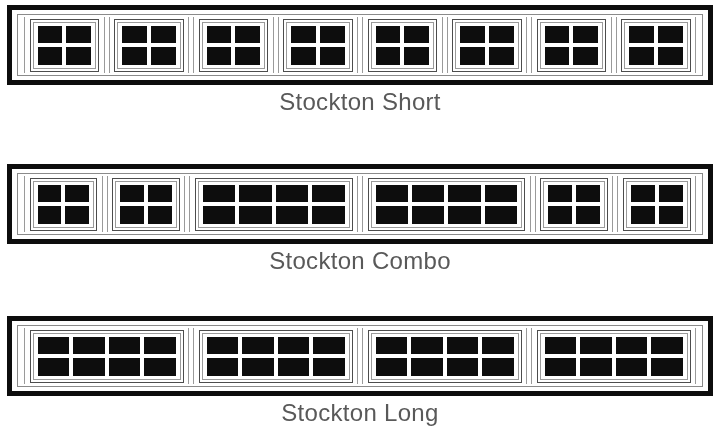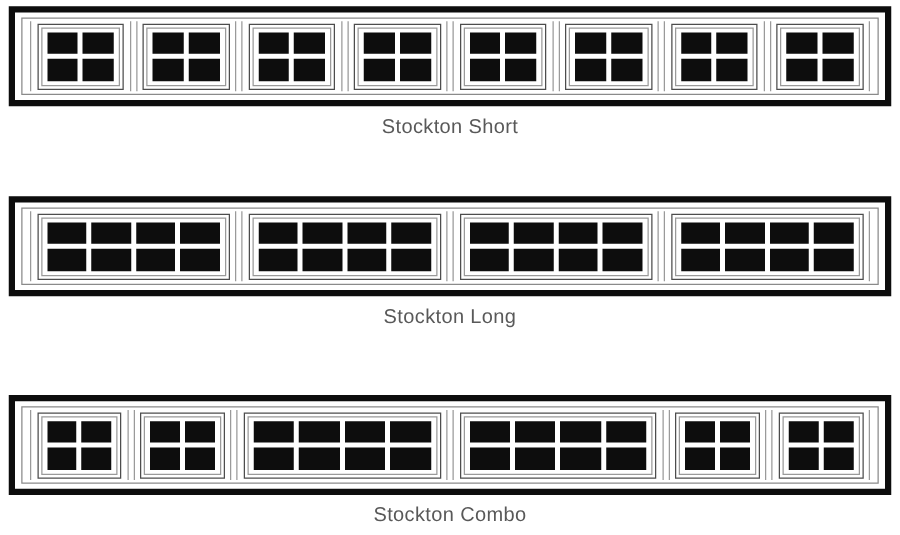--- a/index.html
+++ b/index.html
@@ -80,21 +80,21 @@
   }
   .glass.cols-2 { grid-template-columns: repeat(2, 1fr); }
   .glass.cols-4 { grid-template-columns: repeat(4, 1fr); }
   .pane { background: var(--glass, #0d0d0d); }
 
   .door-label {
     margin-top: 5px;
     height: 23px;
     line-height: 23px;
     text-align: center;
-    font-size: 16px;
+    font-size: 24px;
     letter-spacing: 0.3px;
     color: var(--label-text, #595959);
   }
 </style>
 </head>
 <body>
 
 <div class="wrap">
 
   <div class="door-block mt1">
@@ -196,20 +196,110 @@
                   </div>
                 </div>
               </div>
             </div>
           </div>
       </div>
     </div>
     <div class="door-label">Stockton Short</div>
   </div>
 
+  <div class="door-block mt3">
+    <div class="door">
+      <div class="door-inner">
+        <div class="sections">
+            <div class="section short">
+              <div class="window">
+                <div class="win-inner">
+                  <div class="glass cols-2">
+                    <div class="pane"></div>
+                    <div class="pane"></div>
+                    <div class="pane"></div>
+                    <div class="pane"></div>
+                  </div>
+                </div>
+              </div>
+            </div>
+            <div class="section short">
+              <div class="window">
+                <div class="win-inner">
+                  <div class="glass cols-2">
+                    <div class="pane"></div>
+                    <div class="pane"></div>
+                    <div class="pane"></div>
+                    <div class="pane"></div>
+                  </div>
+                </div>
+              </div>
+            </div>
+            <div class="section long">
+              <div class="window">
+                <div class="win-inner">
+                  <div class="glass cols-4">
+                    <div class="pane"></div>
+                    <div class="pane"></div>
+                    <div class="pane"></div>
+                    <div class="pane"></div>
+                    <div class="pane"></div>
+                    <div class="pane"></div>
+                    <div class="pane"></div>
+                    <div class="pane"></div>
+                  </div>
+                </div>
+              </div>
+            </div>
+            <div class="section long">
+              <div class="window">
+                <div class="win-inner">
+                  <div class="glass cols-4">
+                    <div class="pane"></div>
+                    <div class="pane"></div>
+                    <div class="pane"></div>
+                    <div class="pane"></div>
+                    <div class="pane"></div>
+                    <div class="pane"></div>
+                    <div class="pane"></div>
+                    <div class="pane"></div>
+                  </div>
+                </div>
+              </div>
+            </div>
+            <div class="section short">
+              <div class="window">
+                <div class="win-inner">
+                  <div class="glass cols-2">
+                    <div class="pane"></div>
+                    <div class="pane"></div>
+                    <div class="pane"></div>
+                    <div class="pane"></div>
+                  </div>
+                </div>
+              </div>
+            </div>
+            <div class="section short">
+              <div class="window">
+                <div class="win-inner">
+                  <div class="glass cols-2">
+                    <div class="pane"></div>
+                    <div class="pane"></div>
+                    <div class="pane"></div>
+                    <div class="pane"></div>
+                  </div>
+                </div>
+              </div>
+            </div>
+          </div>
+      </div>
+    </div>
+    <div class="door-label">Stockton Combo</div>
+  </div>
+
   <div class="door-block mt2">
     <div class="door">
       <div class="door-inner">
         <div class="sections">
             <div class="section long">
               <div class="window">
                 <div class="win-inner">
                   <div class="glass cols-4">
                     <div class="pane"></div>
                     <div class="pane"></div>
@@ -269,103 +359,13 @@
                     <div class="pane"></div>
                   </div>
                 </div>
               </div>
             </div>
           </div>
       </div>
     </div>
     <div class="door-label">Stockton Long</div>
   </div>
-
-  <div class="door-block mt3">
-    <div class="door">
-      <div class="door-inner">
-        <div class="sections">
-            <div class="section short">
-              <div class="window">
-                <div class="win-inner">
-                  <div class="glass cols-2">
-                    <div class="pane"></div>
-                    <div class="pane"></div>
-                    <div class="pane"></div>
-                    <div class="pane"></div>
-                  </div>
-                </div>
-              </div>
-            </div>
-            <div class="section short">
-              <div class="window">
-                <div class="win-inner">
-                  <div class="glass cols-2">
-                    <div class="pane"></div>
-                    <div class="pane"></div>
-                    <div class="pane"></div>
-                    <div class="pane"></div>
-                  </div>
-                </div>
-              </div>
-            </div>
-            <div class="section long">
-              <div class="window">
-                <div class="win-inner">
-                  <div class="glass cols-4">
-                    <div class="pane"></div>
-                    <div class="pane"></div>
-                    <div class="pane"></div>
-                    <div class="pane"></div>
-                    <div class="pane"></div>
-                    <div class="pane"></div>
-                    <div class="pane"></div>
-                    <div class="pane"></div>
-                  </div>
-                </div>
-              </div>
-            </div>
-            <div class="section long">
-              <div class="window">
-                <div class="win-inner">
-                  <div class="glass cols-4">
-                    <div class="pane"></div>
-                    <div class="pane"></div>
-                    <div class="pane"></div>
-                    <div class="pane"></div>
-                    <div class="pane"></div>
-                    <div class="pane"></div>
-                    <div class="pane"></div>
-                    <div class="pane"></div>
-                  </div>
-                </div>
-              </div>
-            </div>
-            <div class="section short">
-              <div class="window">
-                <div class="win-inner">
-                  <div class="glass cols-2">
-                    <div class="pane"></div>
-                    <div class="pane"></div>
-                    <div class="pane"></div>
-                    <div class="pane"></div>
-                  </div>
-                </div>
-              </div>
-            </div>
-            <div class="section short">
-              <div class="window">
-                <div class="win-inner">
-                  <div class="glass cols-2">
-                    <div class="pane"></div>
-                    <div class="pane"></div>
-                    <div class="pane"></div>
-                    <div class="pane"></div>
-                  </div>
-                </div>
-              </div>
-            </div>
-          </div>
-      </div>
-    </div>
-    <div class="door-label">Stockton Combo</div>
-  </div>
 </div>
 
 </body></html>

